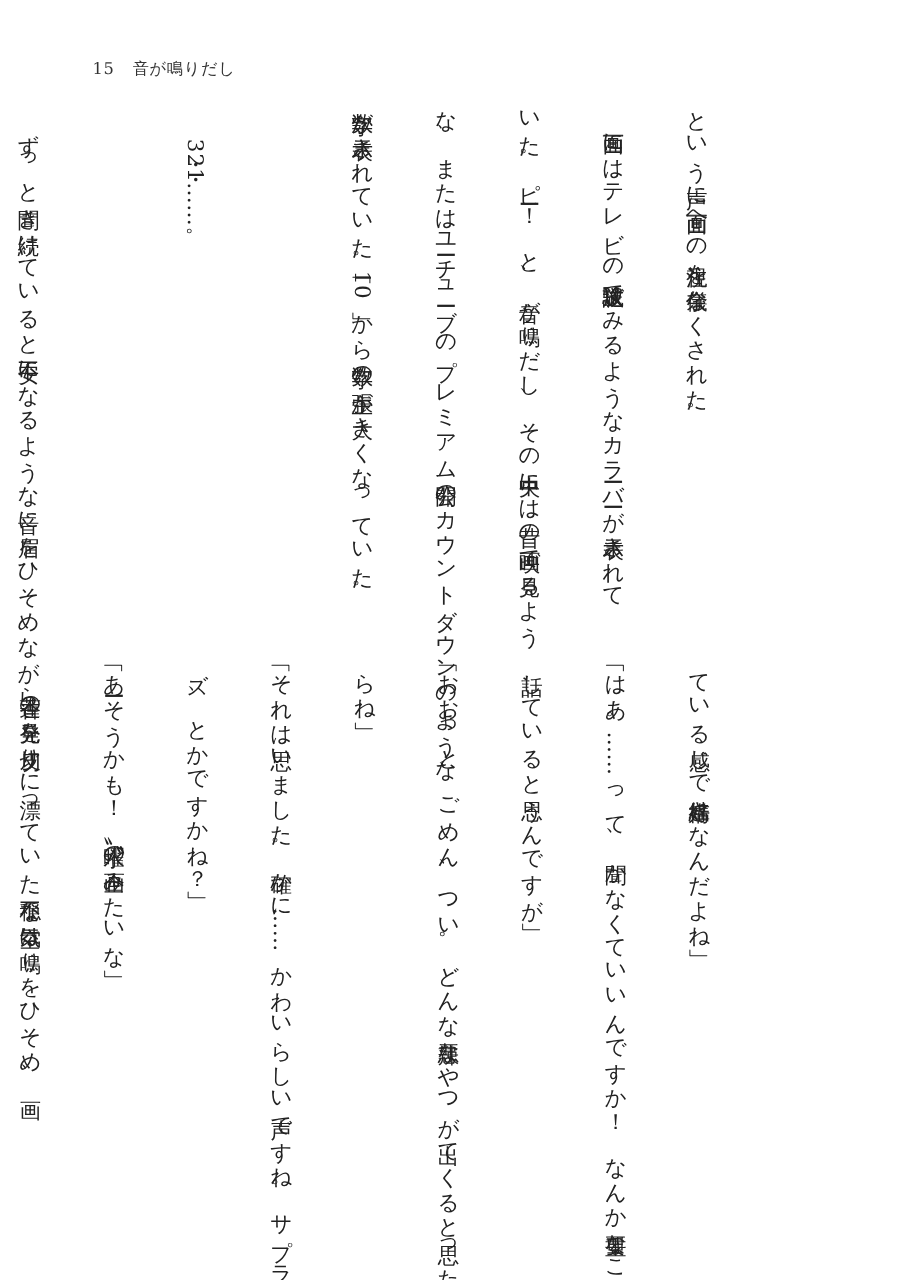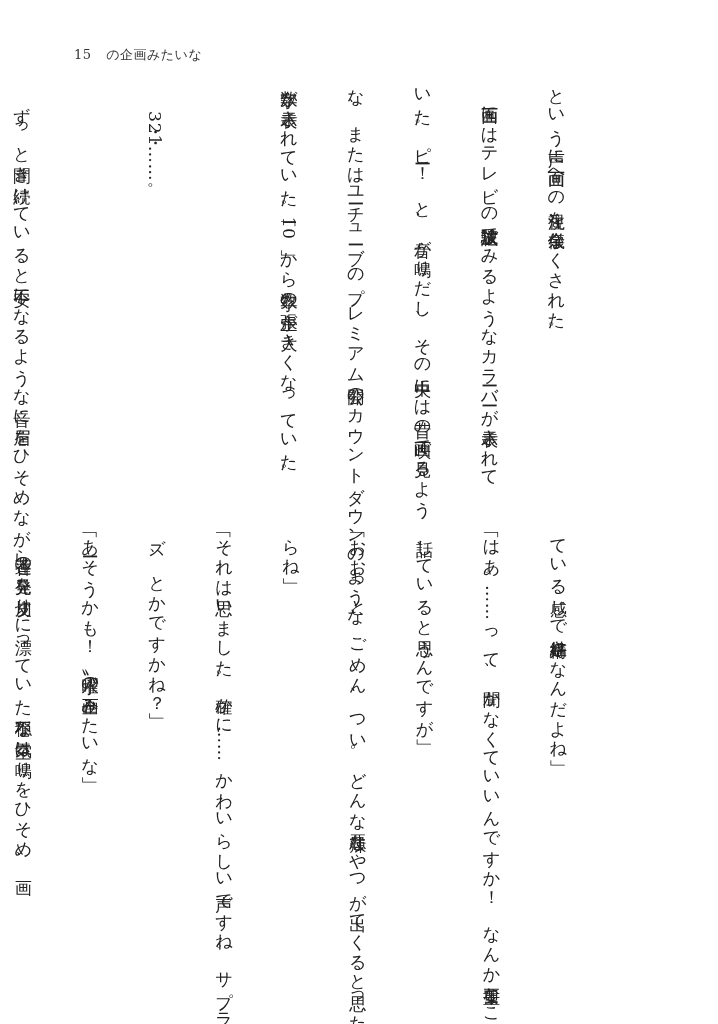--- a/index.html
+++ b/index.html
@@ -14,21 +14,21 @@
   .block-bottom { right:104px; top:527px; height:430px; }
   .line { display:block; }
   .indent { padding-top:1em; }
   .gap { display:block; width:22px; }
 </style>
 </head>
 <body>
 
 <div class="header">
   <span class="num">15</span>
-  <span>の企画みたいな</span>
+  <span>音が鳴りだし</span>
 </div>
 
 <div class="block block-top">
   <span class="line">という声に画面への注視を余儀なくされた。</span>
   <span class="line indent">画面にはテレビの試験放送でみるようなカラーバーが表示されて</span>
   <span class="line">いた。ピー！　と、音が鳴りだし、その中央には昔の映画で見るよう</span>
   <span class="line">な、またはユーチューブのプレミアム公開のカウントダウンのような</span>
   <span class="line">数字が表示されていた。「10」から数字の主張が大きくなっていた。</span>
   <span class="gap"></span>
   <span class="line" style="padding-top:2em">3・2・1……。</span>

